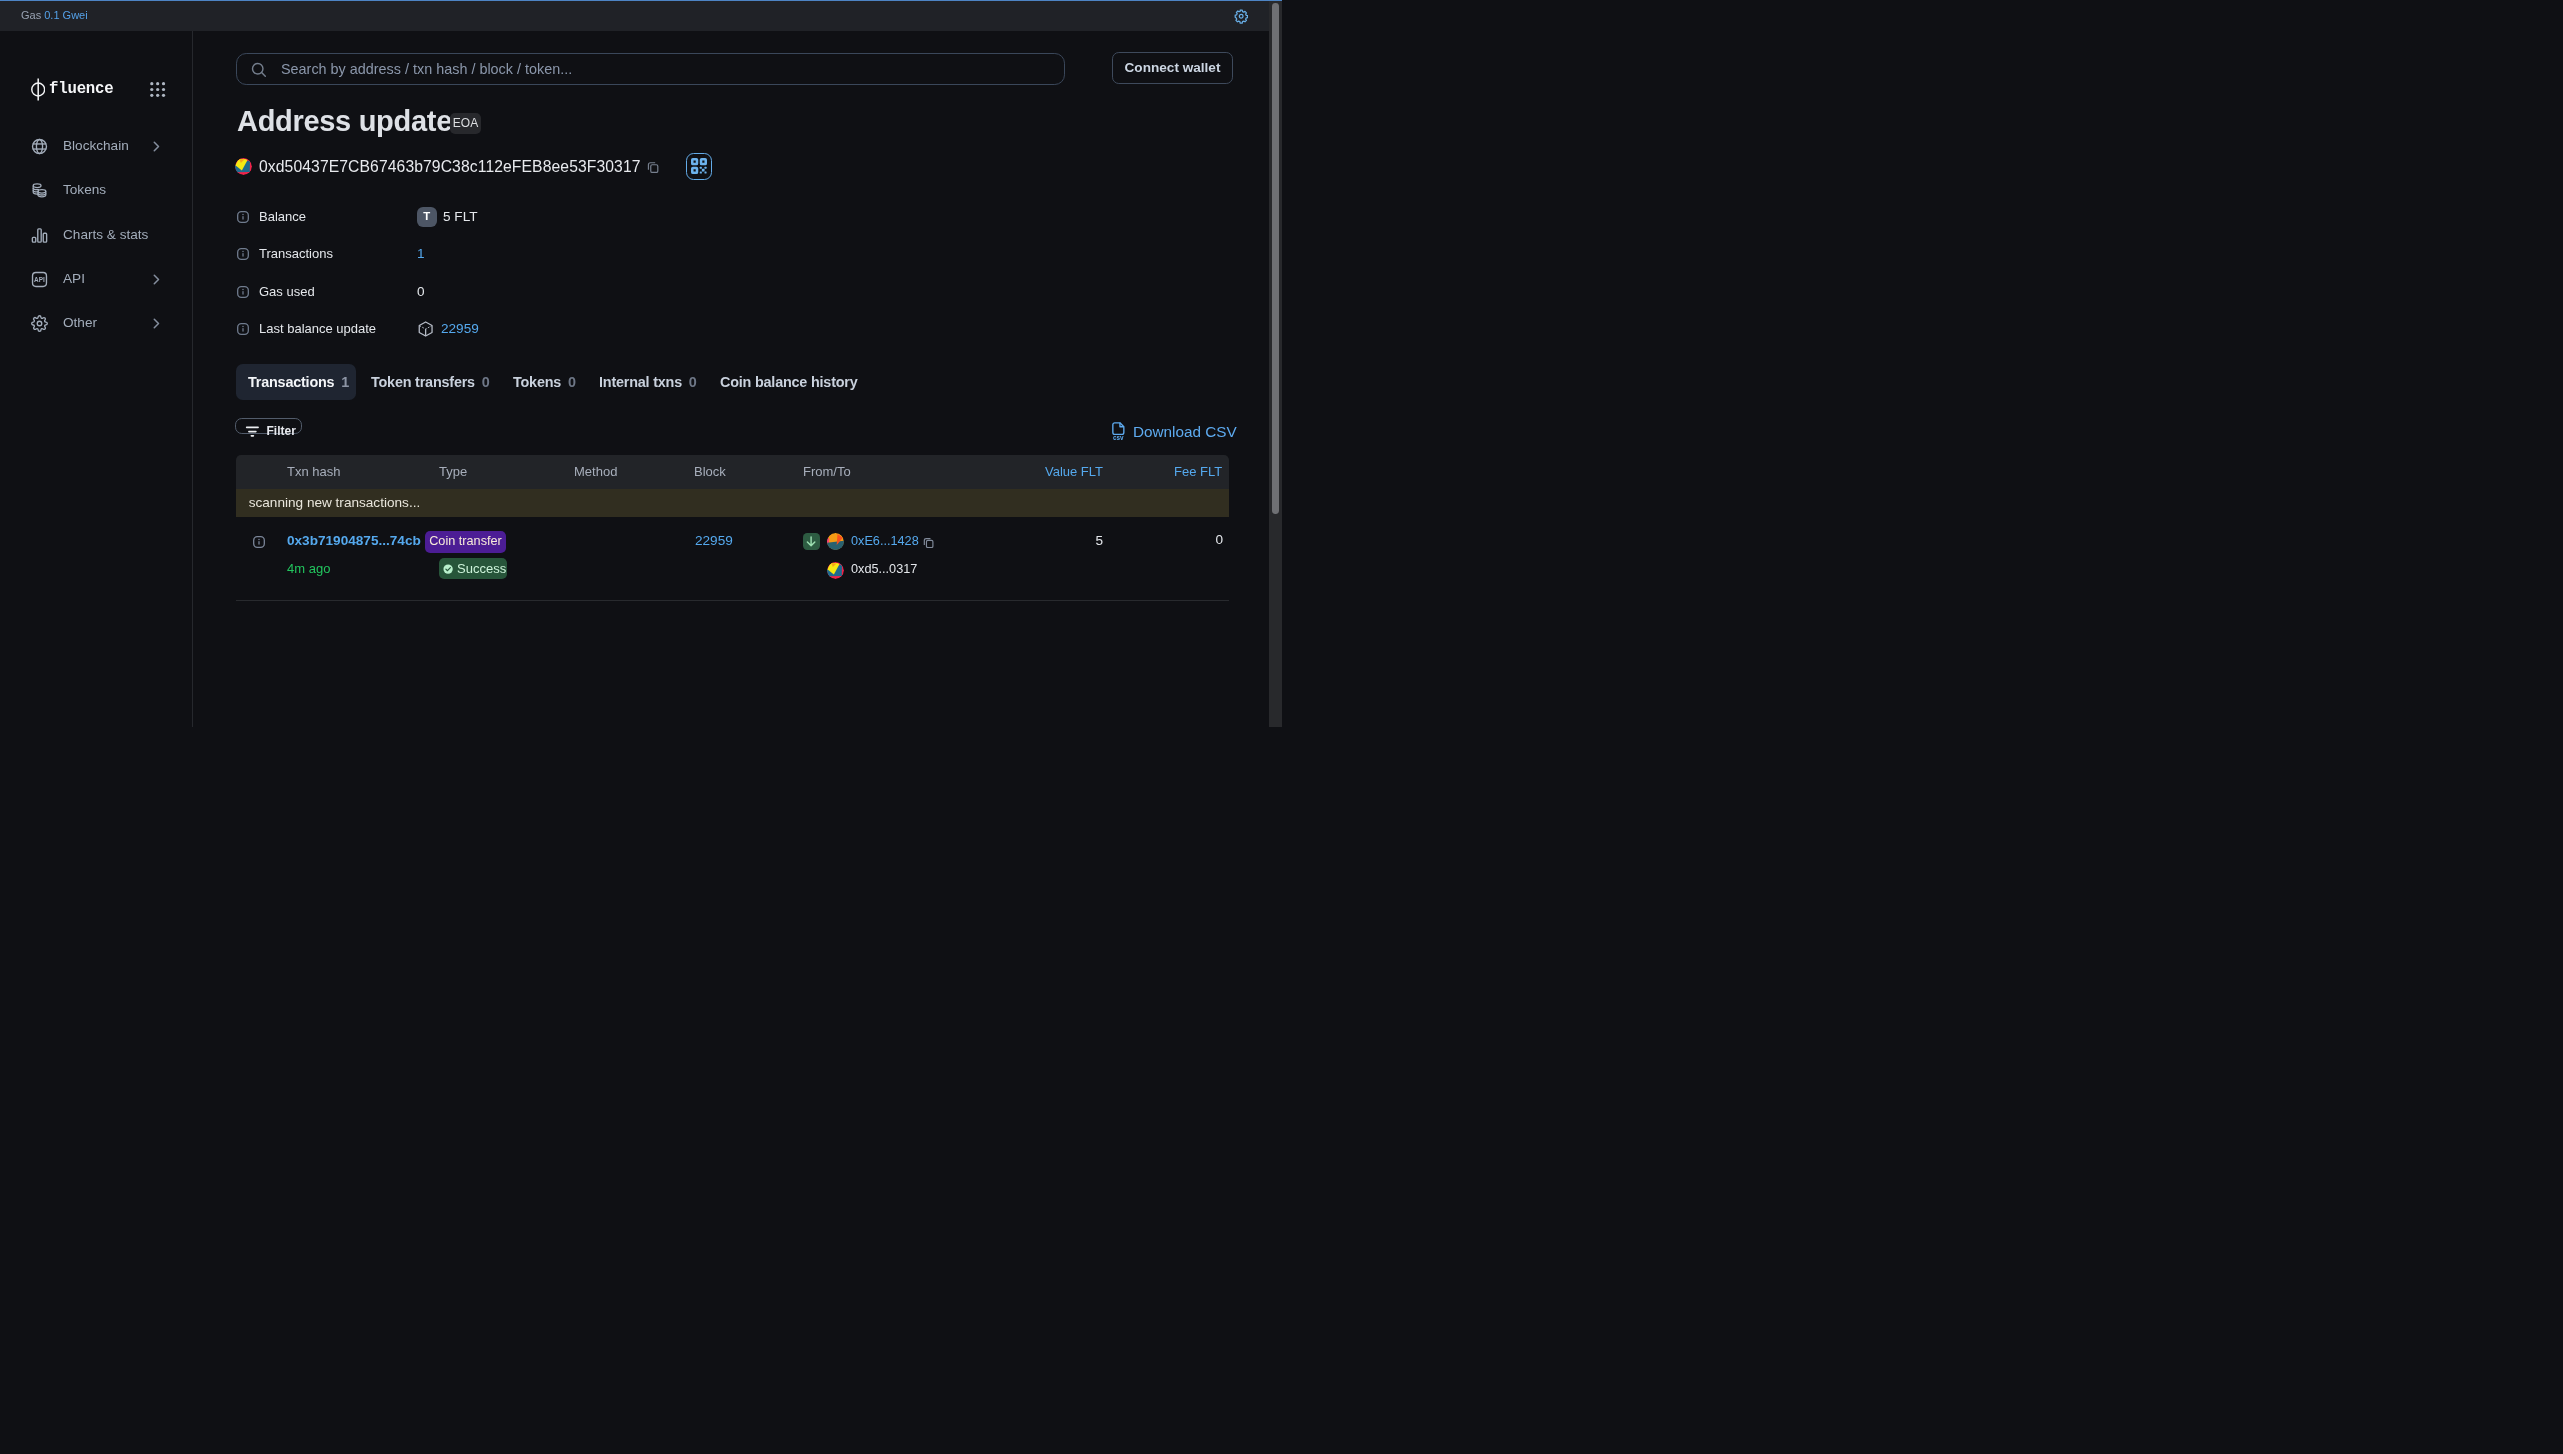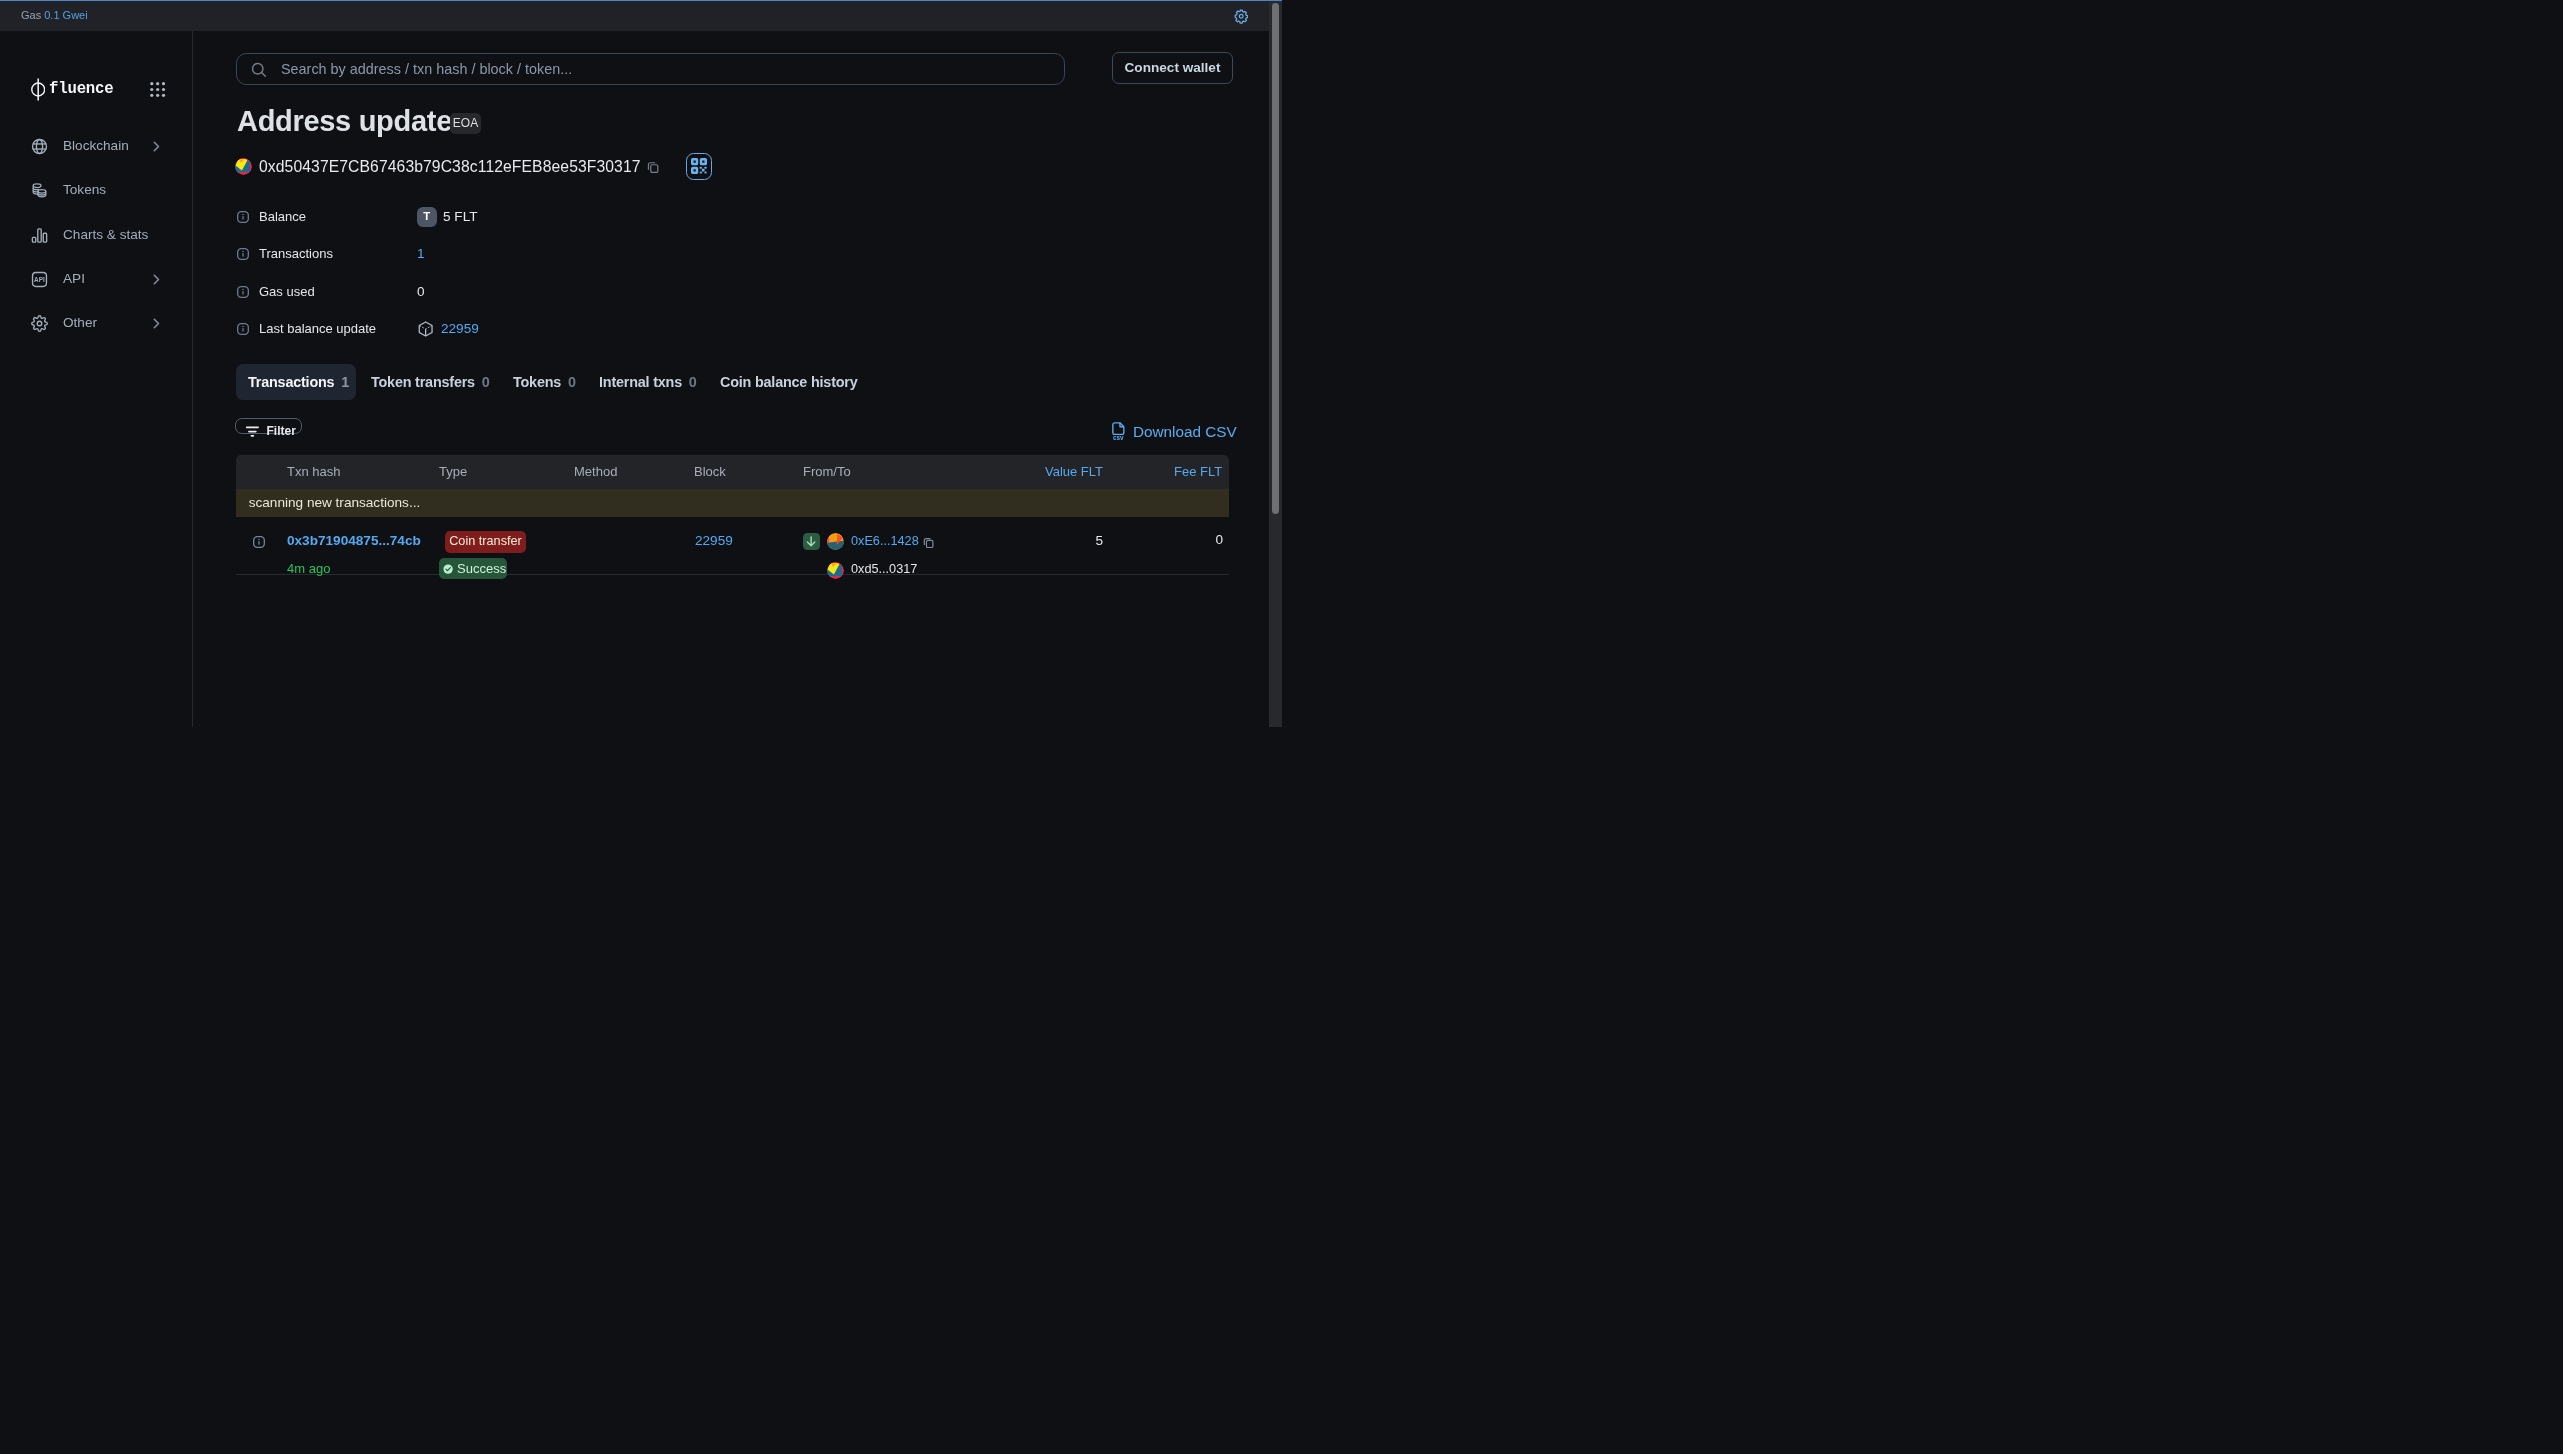--- a/index.html
+++ b/index.html
@@ -47,21 +47,21 @@
   #filter span { position:absolute; left:30.5px; top:0; line-height:24.6px; font-size:12px; font-weight:700; color:#e7e9ee; }
   #dlcsv { left:1112px; top:418px; height:26px; }
   #dlcsv span { position:absolute; left:21px; top:0; line-height:27px; font-size:15.3px; color:#5eabf0; }
 
   
   #thead { left:236px; top:455px; width:993px; height:34px; background:#222428; border-radius:5.1px 5.1px 0 0; }
   .th { position:absolute; top:0; line-height:34px; font-size:13px; color:#a7aebb; }
   .th.r { text-align:right; }
   #scanrow { left:236px; top:489px; width:993px; height:27.5px; background:#312e20; }
   #scanrow span { position:absolute; left:12.7px; top:0; line-height:27.5px; font-size:13.6px; color:#e9e6dc; }
-  #row1 { left:236px; top:517px; width:993px; height:58px; border-bottom:0.8px solid #282a2e; }
+  #row1 { left:236px; top:517px; width:993px; height:84px; border-bottom:0.8px solid #282a2e; }
   .cellA { position:absolute; top:14.4px; height:20.3px; line-height:20.3px; font-size:13.6px; color:#e4e7eb; }
   .cellB { position:absolute; top:42px; height:20.3px; line-height:20.3px; font-size:13.6px; color:#e4e7eb; }
   .tag { position:absolute; border-radius:5.1px; font-size:13.6px; }
   .blue { color:#55a9ee !important; }
 </style>
 </head>
 <body>
 <div id="page">
   <div class="abs" id="sb-track"></div>
   <div class="abs" id="sb-thumb"></div>
@@ -270,21 +270,21 @@
   <div class="abs" id="row1">
 
     <svg style="position:absolute;left:17.4px;top:18.6px" width="12" height="12" viewBox="0 0 14 14" fill="none">
       <rect x="0.8" y="0.8" width="12.4" height="12.4" rx="4.2" stroke="#7a8598" stroke-width="1.5"></rect>
       <circle cx="7" cy="4.1" r="0.9" fill="#7a8598"></circle>
         <rect x="6.25" y="5.9" width="1.5" height="4.2" rx="0.7" fill="#7a8598"></rect>
     </svg>
     <div class="cellA" style="left:51px;font-weight:700;color:#55a9ee">0x3b71904875...74cb</div>
     <div class="cellB" style="left:51px;font-size:13px;color:#22c55e">4m ago</div>
 
-    <div class="tag" style="left:209px;top:14px;width:81px;height:21.6px;background:#7f1d1d;color:#f8ecd9;text-align:center;line-height:21.6px;font-size:12.7px">Coin transfer</div>
+    <div class="tag" style="left:189px;top:14px;width:81px;height:21.6px;background:#4c1d95;color:#f8ecd9;text-align:center;line-height:21.6px;font-size:12.7px">Coin transfer</div>
     <div class="tag" style="left:203px;top:41px;width:68px;height:21px;background:#27553a;color:#cdf3da;line-height:21px">
       <svg style="position:absolute;left:4.2px;top:5.5px" width="10.2" height="10.2" viewBox="0 0 12 12">
         <circle cx="6" cy="6" r="5.5" fill="#b9f0cd"></circle>
         <path d="M3.4 6.1 L5.3 7.9 L8.7 4.3" fill="none" stroke="#27553a" stroke-width="1.4" stroke-linecap="round" stroke-linejoin="round"></path>
       </svg>
       <span style="position:absolute;left:18px;font-size:13px">Success</span>
     </div>
 
     <div class="cellA blue" style="left:459px">22959</div>
 

